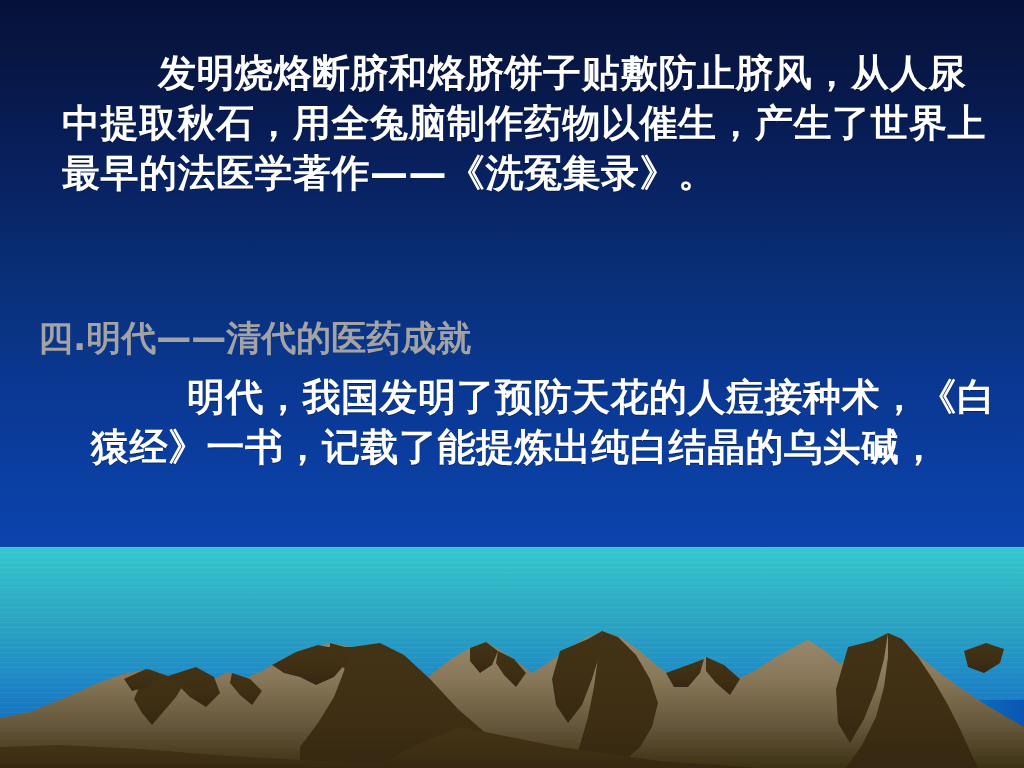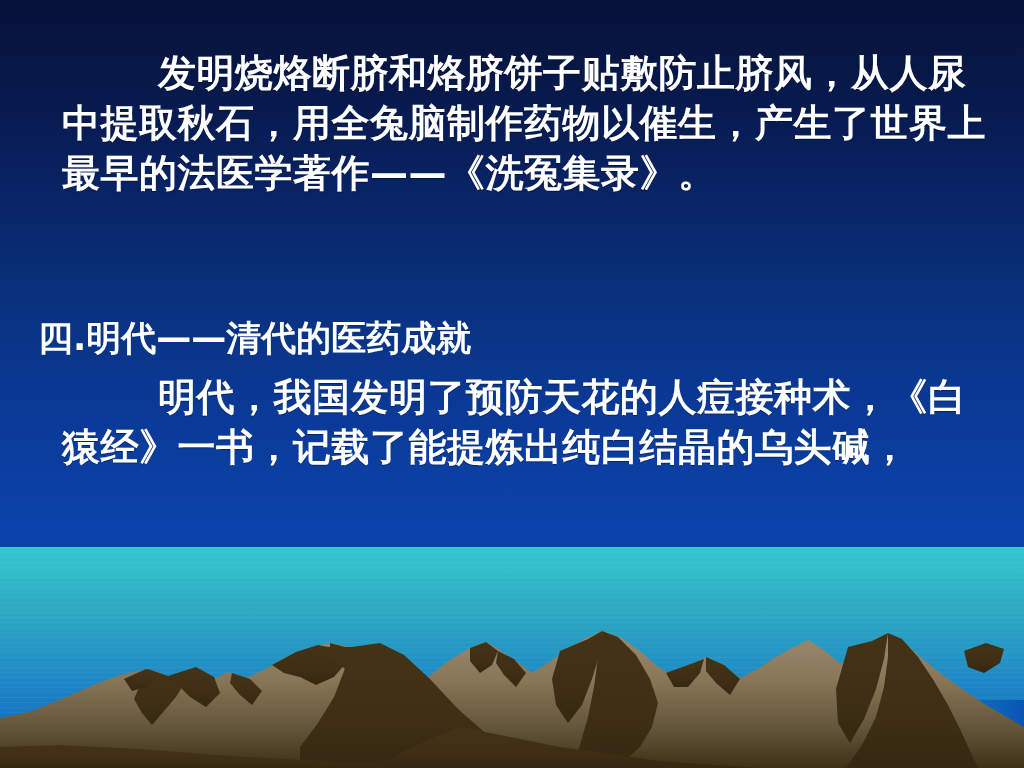--- a/index.html
+++ b/index.html
@@ -96,27 +96,27 @@
     font-size: 38px;
     line-height: 50px;
     letter-spacing: 0.5px;
     text-indent: 96px;
     white-space: normal;
     text-shadow: 0 1px 0 rgba(0,0,0,0.35);
   }
 
   #para-1 { top: 48px; }
   #para-2 { top: 222px; }
-  #para-3 { top: 372px; }
+  #para-3 { top: 372px; margin-left: 29px; }
 
   .heading-red {
     position: absolute;
     left: 38px;
     top: 318px;
-    color: #ffffff;
+    color: #a3a3a3;
     font-family: "DejaVu Sans", "Liberation Sans", sans-serif;
     font-weight: bold;
     font-size: 35px;
     line-height: 40px;
     letter-spacing: 0px;
     text-indent: 0;
     white-space: nowrap;
   }
 </style>
 </head>

